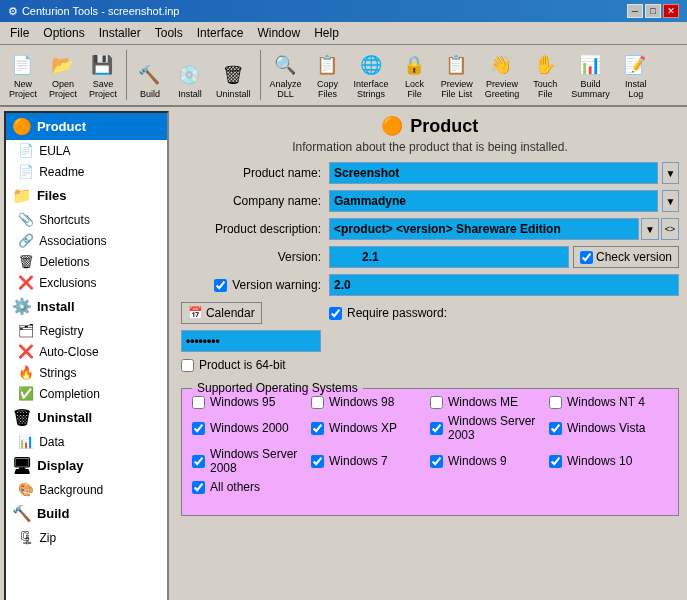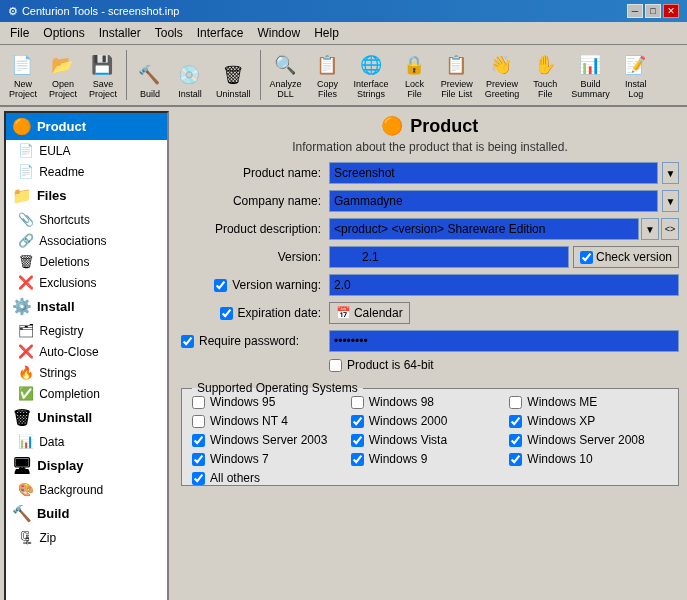--- a/index.html
+++ b/index.html
@@ -136,23 +136,24 @@
       gap: 6px 8px;
       align-items: center;
       margin-bottom: 8px;
     }
     .form-label { text-align: right; font-size: 12px; }
     .form-field-row { display: flex; gap: 4px; align-items: center; }
     .form-input {
       width: 100%;
       padding: 2px 4px;
       border: 1px solid #7a9bbf;
-      background: #1d4ed8;
+      background: #0ea5e9;
       font-size: 12px;
       height: 22px;
+      font-weight: bold;
     }
     .form-select-btn {
       width: 18px; height: 22px;
       border: 1px solid #7a9bbf;
       background: #d4d0c8;
       cursor: pointer;
       display: flex; align-items: center; justify-content: center;
       font-size: 10px;
     }
     .check-version-btn {
@@ -178,37 +179,37 @@
     }
 
     .checkbox-row {
       display: flex;
       align-items: center;
       gap: 5px;
       font-size: 12px;
     }
     .os-grid {
       display: grid;
-      grid-template-columns: 1fr 1fr 1fr;
+      grid-template-columns: 1fr 1fr 1fr 1fr;
       gap: 5px 0;
       margin-top: -8px;
     }
     .os-item {
       display: flex;
       align-items: center;
       gap: 5px;
       font-size: 12px;
     }
     .os-item input[type=checkbox] { margin: 0; }
 
     fieldset.os-fieldset {
       border: 1px solid #808080;
-      padding: 8px 10px 0;
+      padding: 8px 10px 21px;
       margin-top: 9px;
-      background: #e5e5e5;
+      background: #f0abfc;
     }
     fieldset.os-fieldset legend {
       font-size: 12px;
       padding: 0 5px;
     }
 
     
     .version-row {
       display: flex;
       align-items: center;
@@ -443,24 +444,20 @@
       </div>
 
       <div class="checkbox-row" style="justify-content:flex-end;">
         <input type="checkbox" checked="" style="">
         <span>Version warning:</span>
       </div>
       <div class="form-field-row">
         <input class="form-input" type="text" value="2.0" style="">
       </div>
 
-      <div class="checkbox-row" style="justify-content:flex-end;">
-        <input type="checkbox" checked="" style="">
-        <span>Expiration date:</span>
-      </div>
       <div class="form-field-row">
         <button class="calendar-btn">
           <span>📅</span>
           <span>Calendar</span>
         </button>
       </div>
 
       <div class="checkbox-row" style="justify-content:flex-start;">
         <input type="checkbox" checked="" style="">
         <span>Require password:</span>

